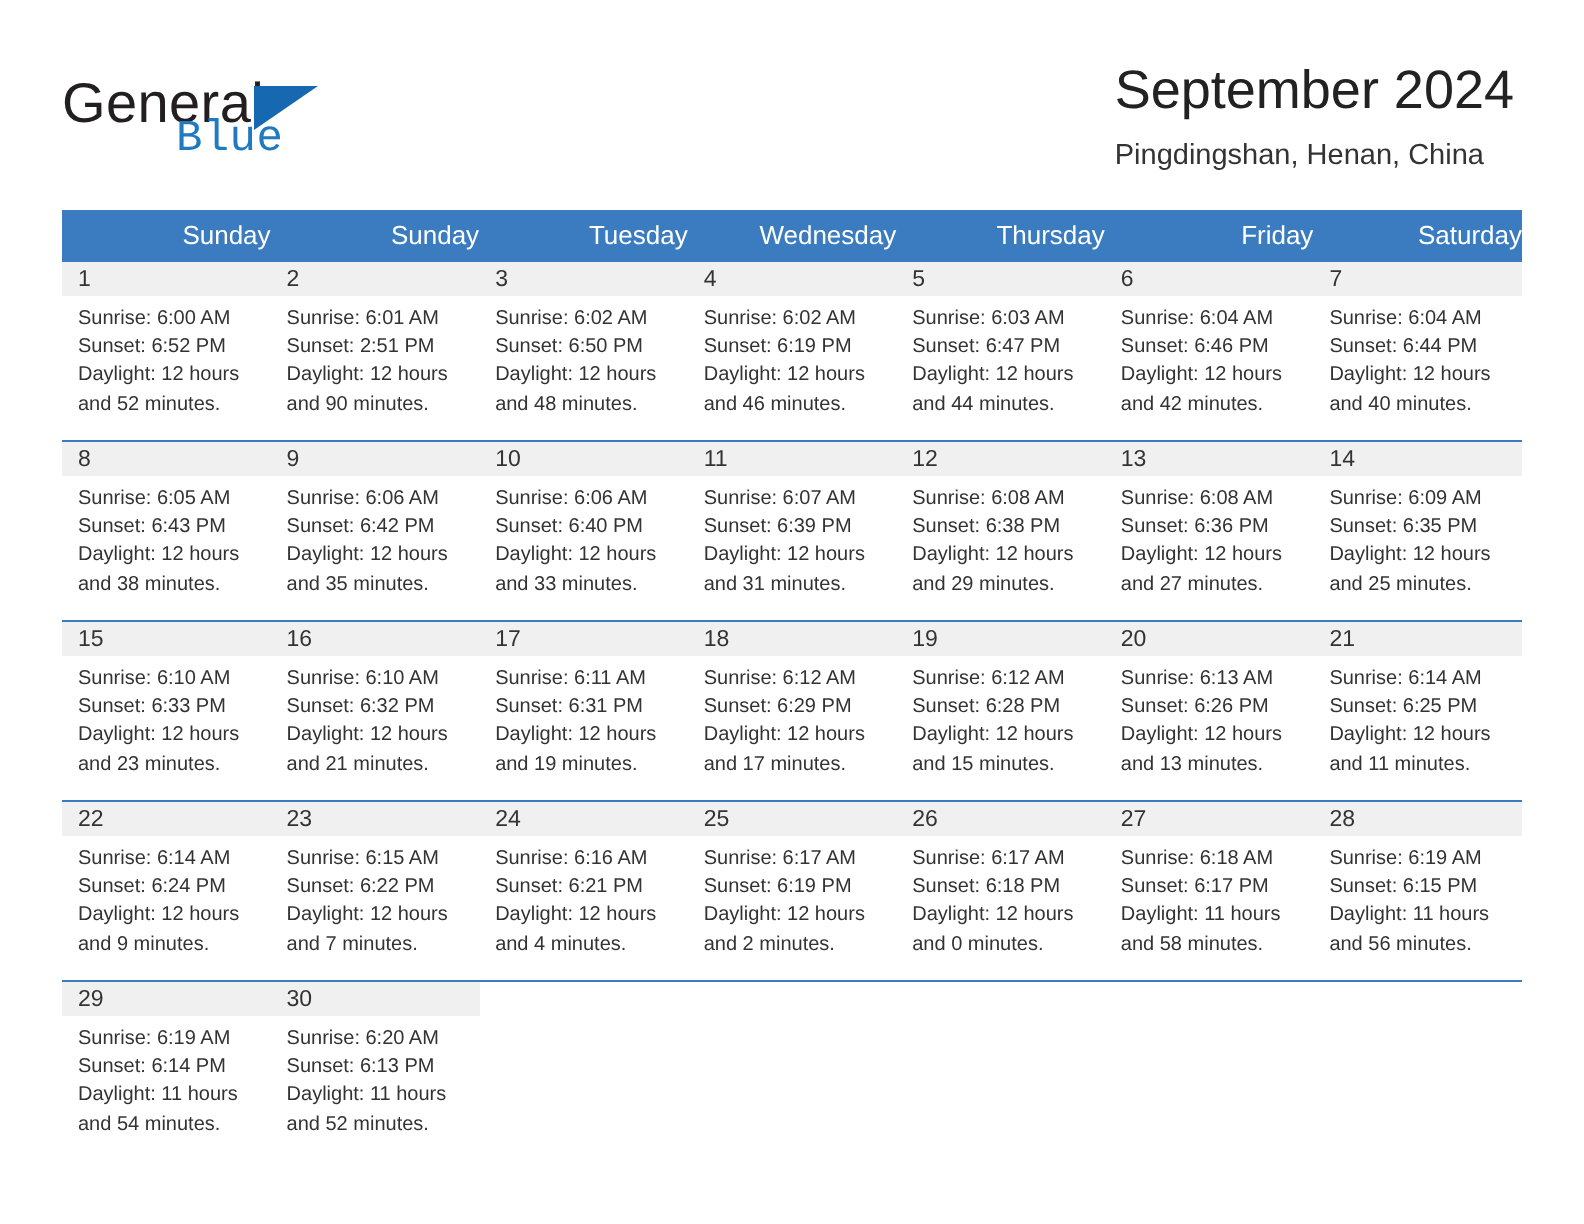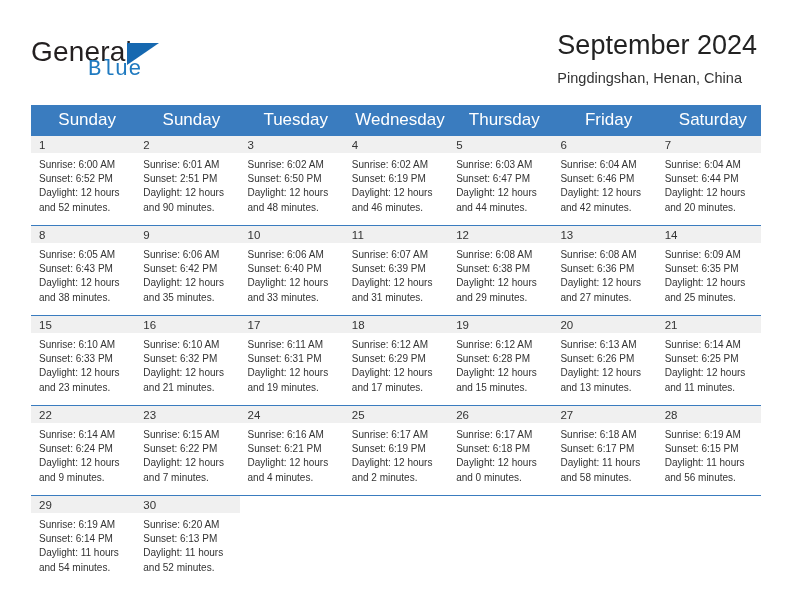--- a/index.html
+++ b/index.html
@@ -89,23 +89,23 @@
     width: 730px;
   }
   table.cal {
     border-collapse: collapse;
     width: 730px;
     table-layout: fixed;
   }
   table.cal th {
     background: #3a7cbf;
     color: #ffffff;
-    font-size: 17px;
+    font-size: 13px;
     font-weight: normal;
-    text-align: center;
+    text-align: right;
     padding: 5px 0 5px 8px;
     height: 21px;
     border: none;
   }
   td.daycell {
     vertical-align: top;
     padding: 0;
     height: 90px;
     border-top: 1px solid #3a7cbf;
     background: #ffffff;
@@ -216,21 +216,21 @@
                 <div>Daylight: 12 hours</div>
                 <div>and 42 minutes.</div>
               </div>
             </td>
             <td class="daycell">
               <div class="daynum-bar">7</div>
               <div class="daybody">
                 <div>Sunrise: 6:04 AM</div>
                 <div>Sunset: 6:44 PM</div>
                 <div>Daylight: 12 hours</div>
-                <div>and 20 minutes.</div>
+                <div>and 40 minutes.</div>
               </div>
             </td>
           </tr>
           <tr>
             <td class="daycell">
               <div class="daynum-bar">8</div>
               <div class="daybody">
                 <div>Sunrise: 6:05 AM</div>
                 <div>Sunset: 6:43 PM</div>
                 <div>Daylight: 12 hours</div>

